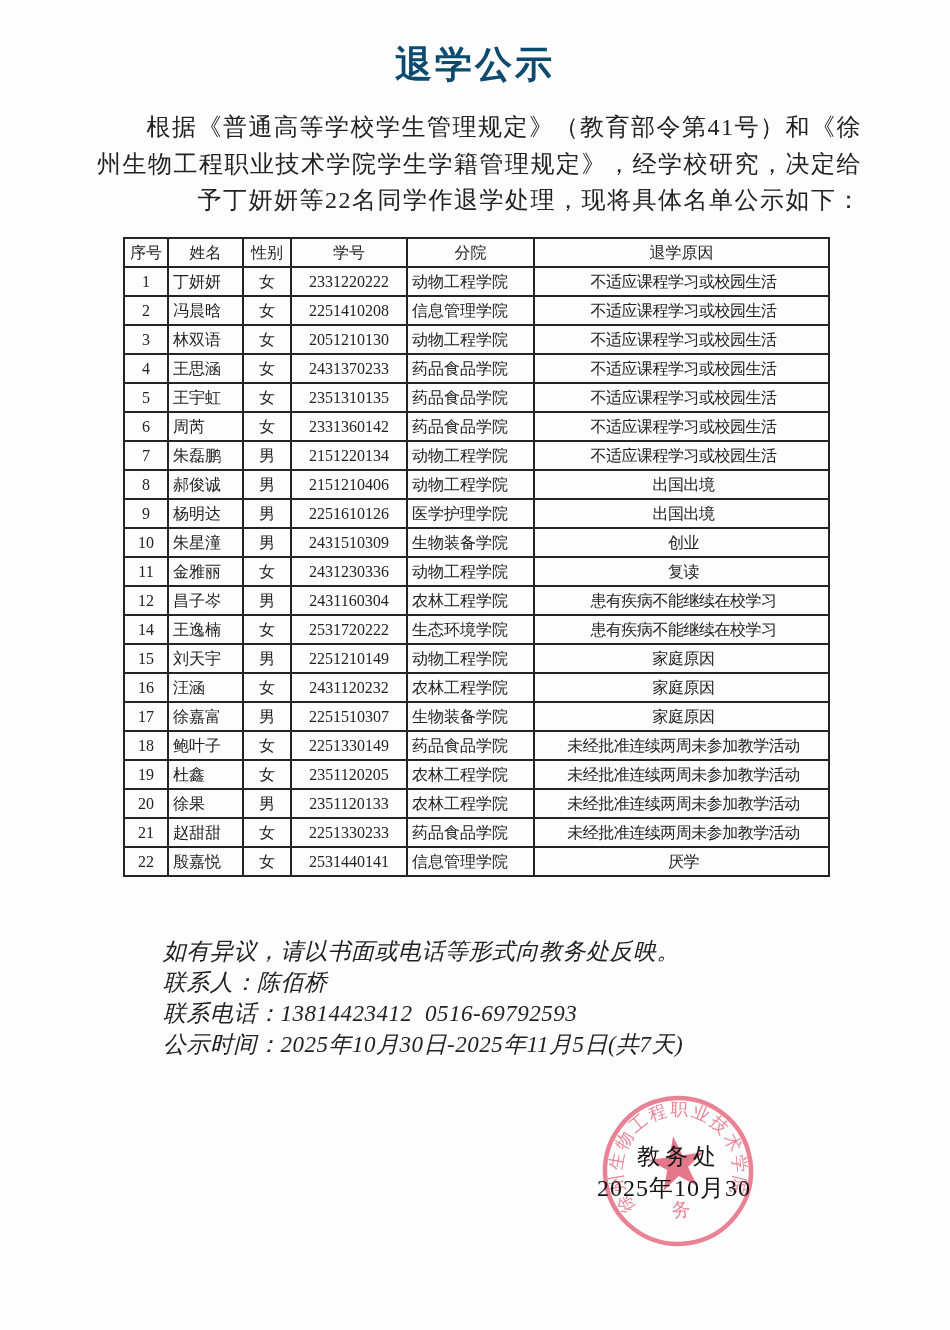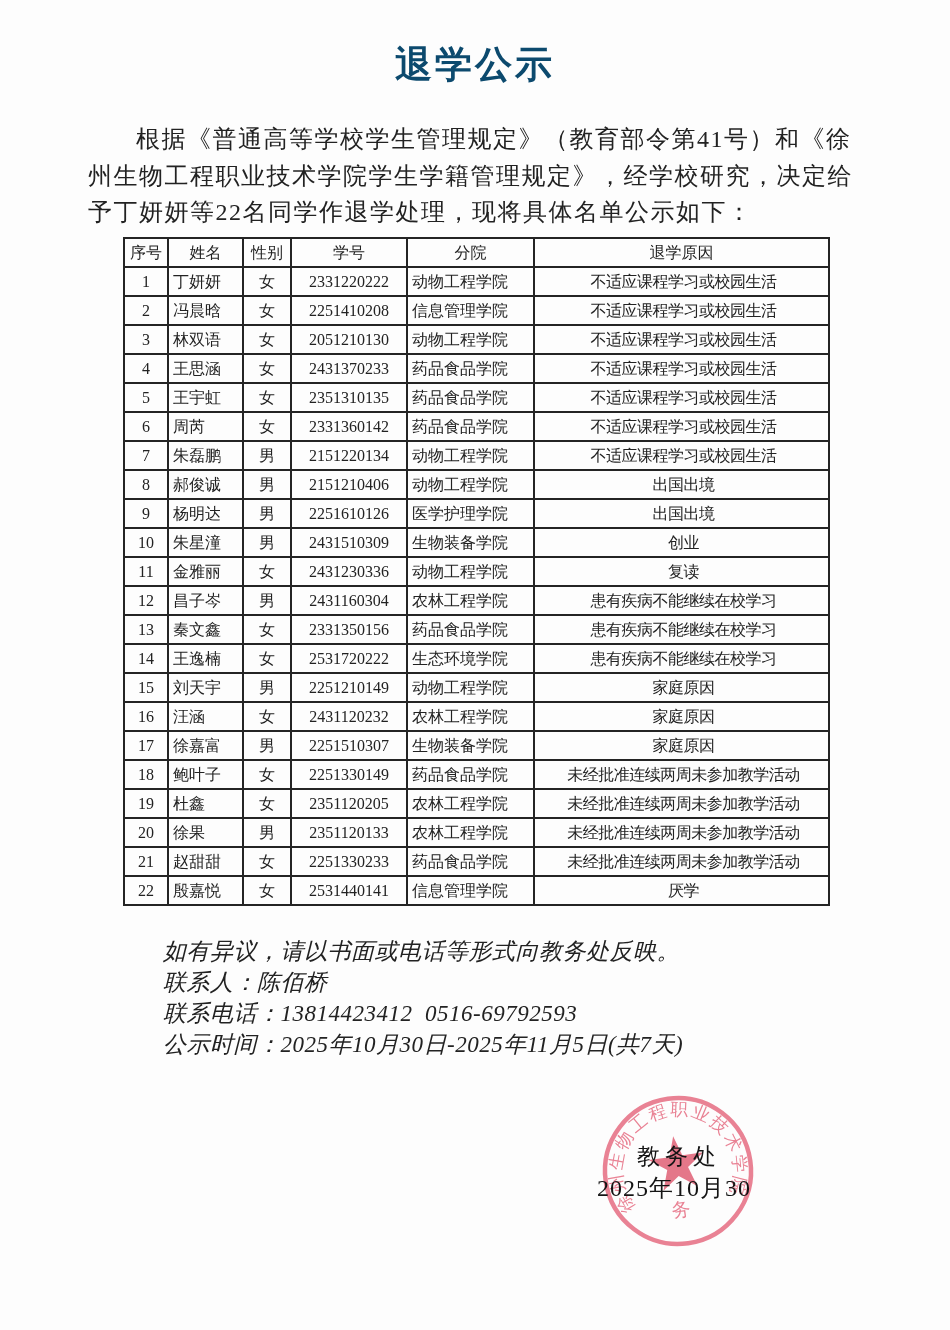--- a/index.html
+++ b/index.html
@@ -15,23 +15,24 @@
 
   .doc-title{
     position:absolute;left:0;top:40px;width:100%;
     text-align:center;
     font-family:"Liberation Sans","DejaVu Sans",sans-serif;
     font-weight:700;font-size:37px;letter-spacing:3px;
     color:#0c4a6e;
   }
 
   .intro{
-    position:absolute;left:88px;top:121px;width:774px;
+    position:absolute;left:88px;top:109px;width:774px;
     font-size:24px;line-height:36.5px;letter-spacing:1.5px;
     color:#222;
+    text-align:right;
   }
   .intro .line{white-space:nowrap;}
   .intro .line:first-child{text-indent:2em;}
 
   table.students{
     position:absolute;left:123px;top:237px;
     border-collapse:collapse;table-layout:fixed;
     width:705px;
     font-size:16px;color:#222;
   }
@@ -196,28 +197,20 @@
         <td>2431230336</td>
         <td>动物工程学院</td>
         <td>复读</td>
       </tr>
         <tr>
         <td>12</td>
         <td>昌子岑</td>
         <td>男</td>
         <td>2431160304</td>
         <td>农林工程学院</td>
-        <td>患有疾病不能继续在校学习</td>
-      </tr>
-        <tr>
-        <td>13</td>
-        <td>秦文鑫</td>
-        <td>女</td>
-        <td>2331350156</td>
-        <td>药品食品学院</td>
         <td>患有疾病不能继续在校学习</td>
       </tr>
         <tr>
         <td>14</td>
         <td>王逸楠</td>
         <td>女</td>
         <td>2531720222</td>
         <td>生态环境学院</td>
         <td>患有疾病不能继续在校学习</td>
       </tr>

